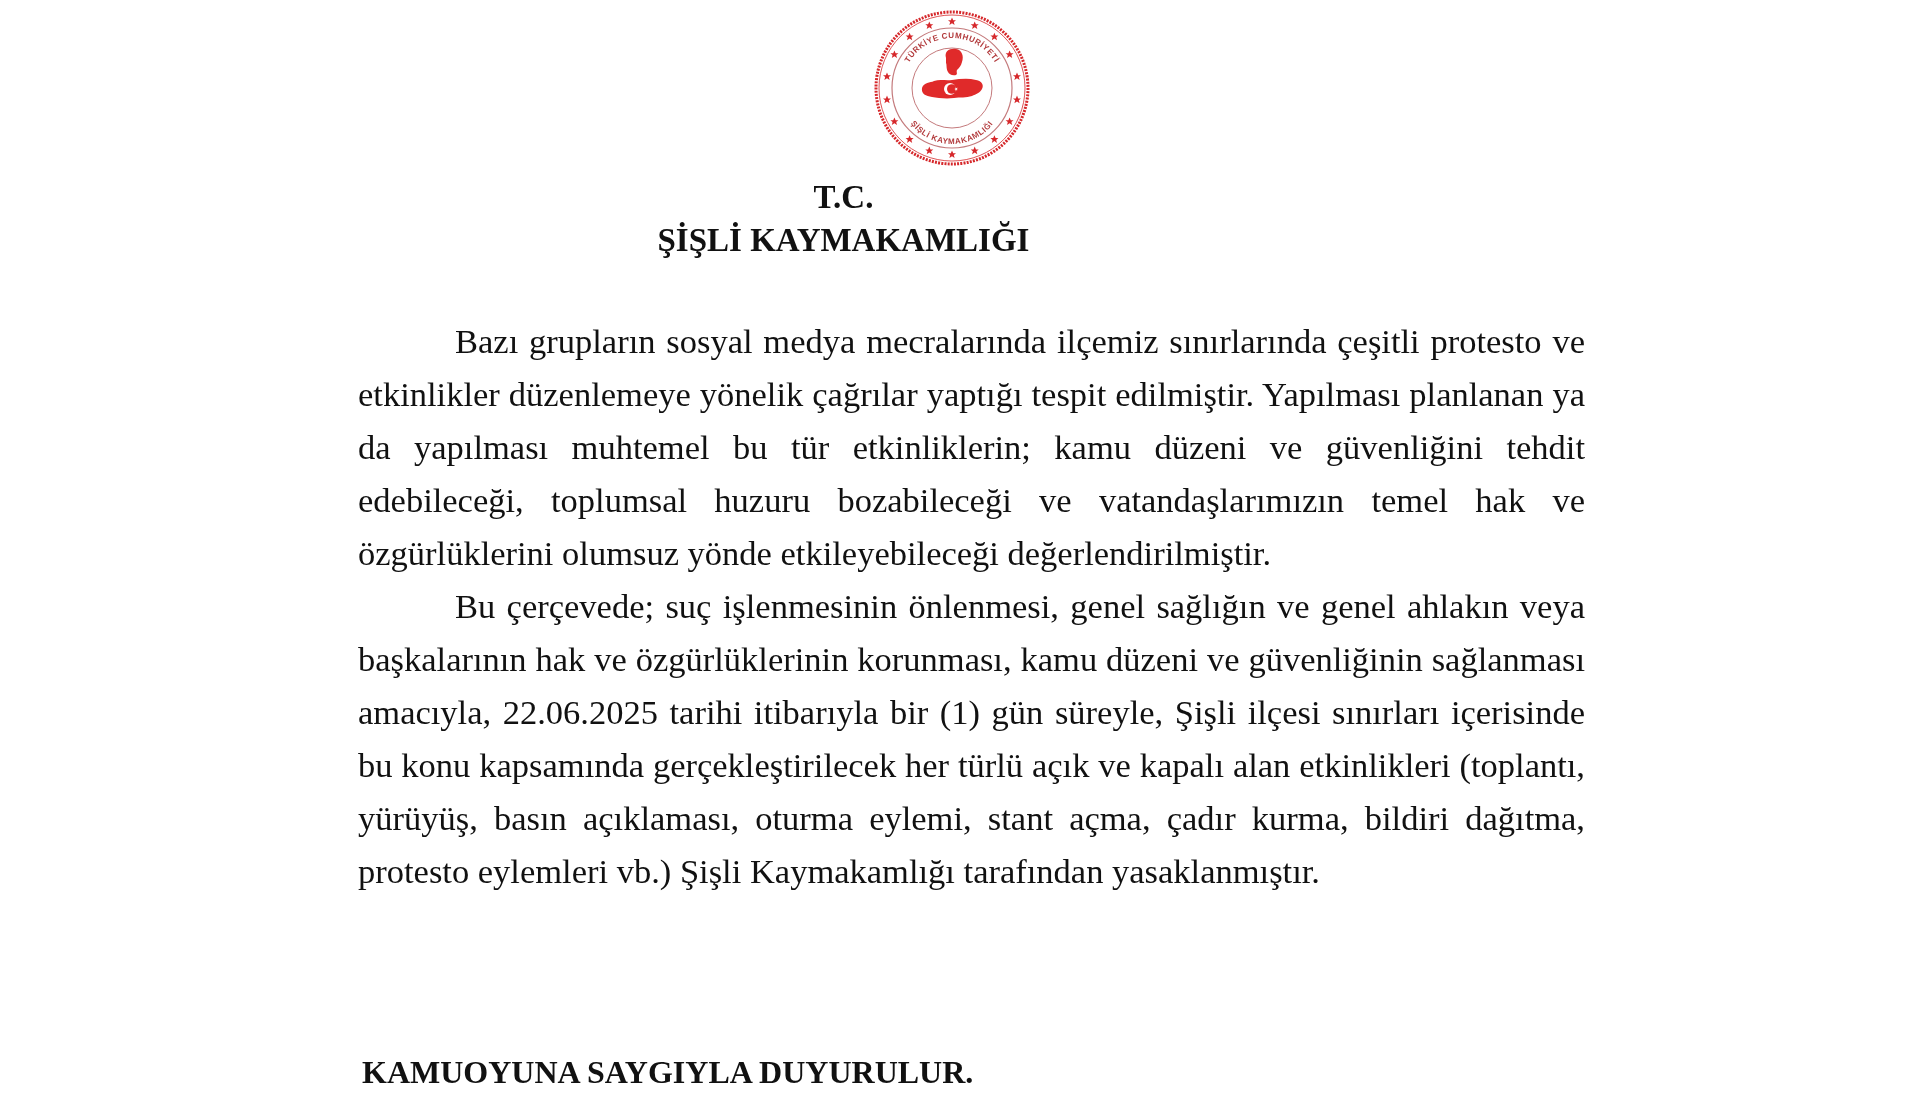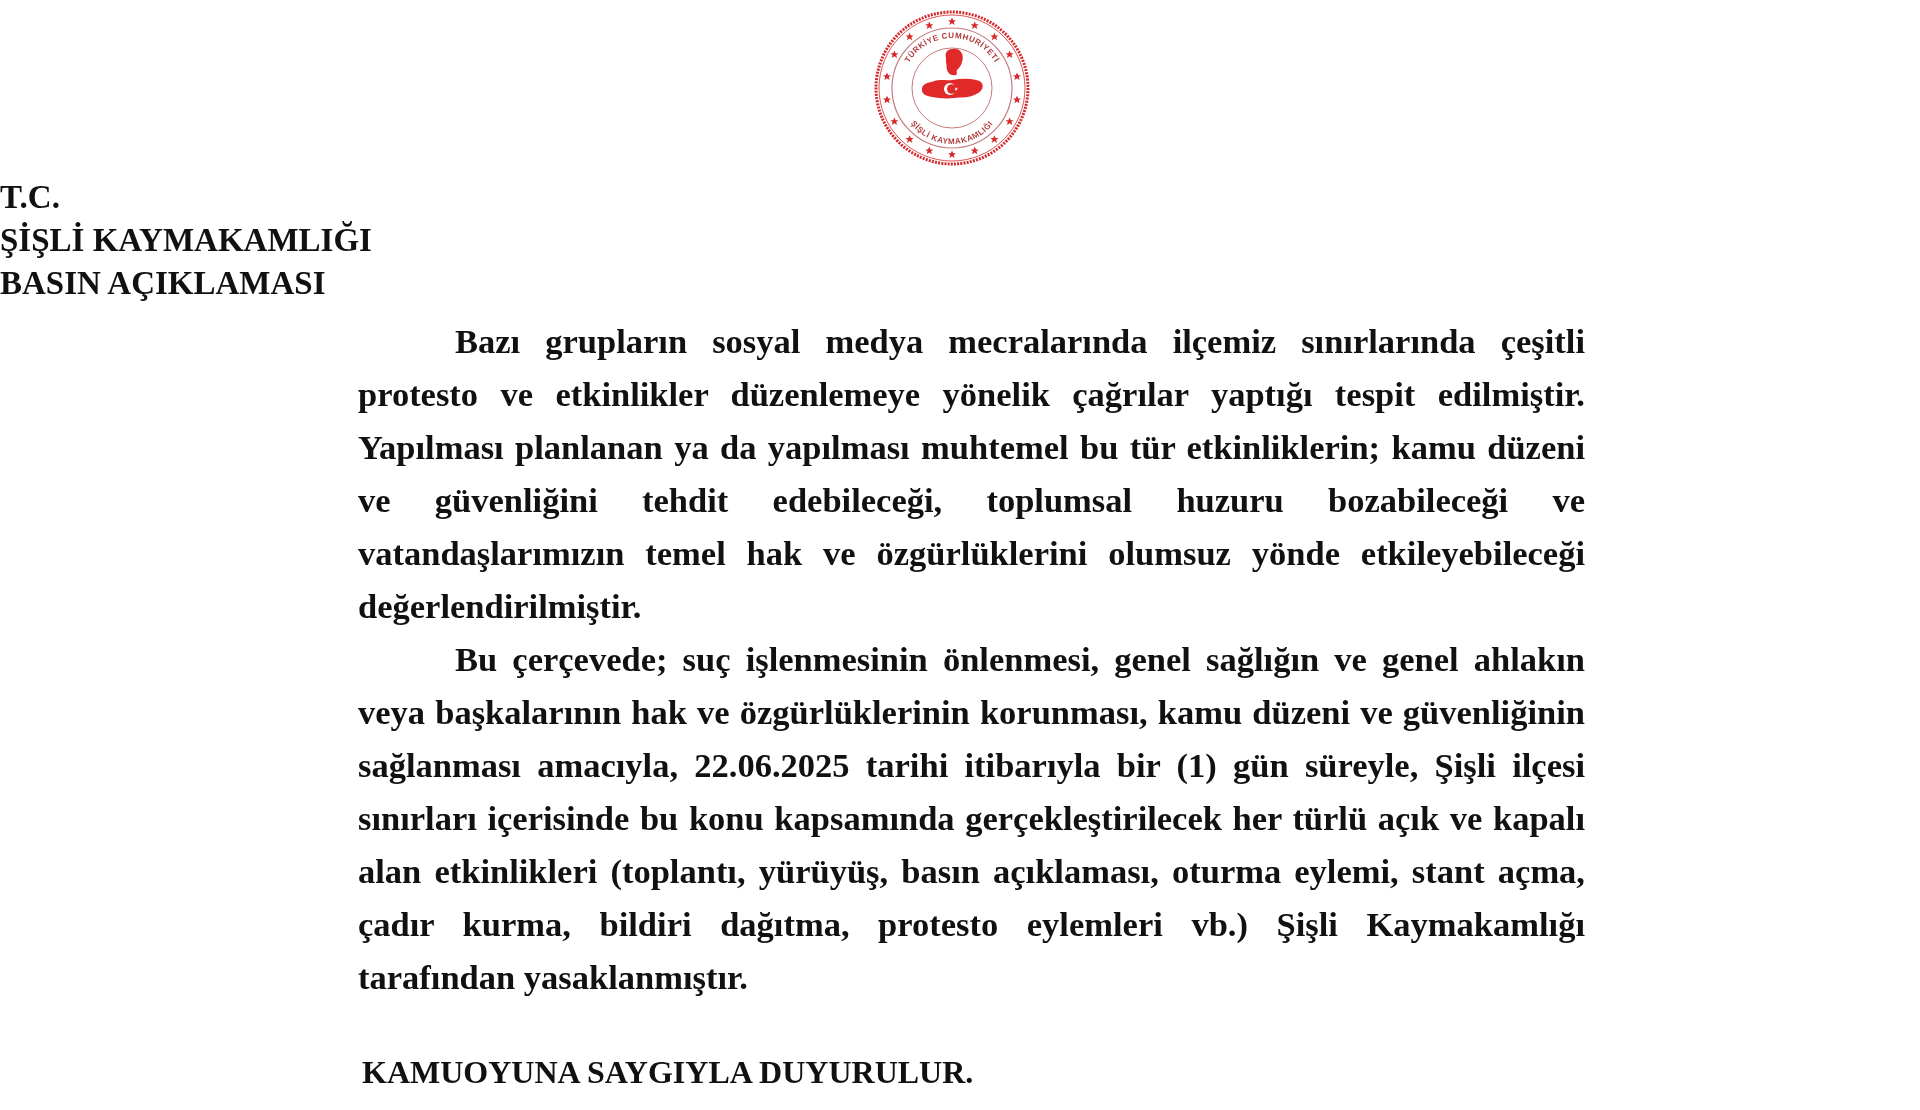--- a/index.html
+++ b/index.html
@@ -19,41 +19,40 @@
       position: absolute;
       left: 872px;
       top: 8px;
       width: 160px;
       height: 160px;
     }
     .header {
       position: absolute;
       left: 0;
       width: 1687px;
-      text-align: left;
+      text-align: center;
       font-weight: bold;
       font-size: 33px;
       line-height: 43px;
       top: 176px;
     }
     .header div { margin: 0; }
     .body-text {
       position: absolute;
       left: 358px;
       top: 315px;
       width: 1227px;
       font-size: 34.5px;
       line-height: 53px;
       text-align: justify;
       text-align-last: left;
     }
     .body-text p {
       margin: 0;
       text-indent: 97px;
-      font-weight: bold;
     }
     .closing {
       position: absolute;
       left: 362px;
       top: 1052px;
       font-weight: bold;
       font-size: 32px;
       line-height: 40px;
       white-space: nowrap;
     }
@@ -144,21 +143,20 @@
 
     <circle cx="78" cy="81" r="6" fill="#ffffff"></circle>
     <circle cx="79.8" cy="81" r="4.8" fill="#e02a2a"></circle>
     <polygon points="86,81 84.6,81.5 85.3,82.8 84.1,81.9 83,82.8 83.5,81.5 82.3,81 83.6,80.6 83.3,79.2 84.3,80.2 85.4,79.2 84.9,80.6" fill="#ffffff"></polygon>
   </svg>
 </div>
 
 <div class="header">
   <div>T.C.</div>
   <div>ŞİŞLİ KAYMAKAMLIĞI</div>
-  <div>BASIN AÇIKLAMASI</div>
 </div>
 
 <div class="body-text">
   <p>Bazı grupların sosyal medya mecralarında ilçemiz sınırlarında çeşitli protesto ve etkinlikler düzenlemeye yönelik çağrılar yaptığı tespit edilmiştir. Yapılması planlanan ya da yapılması muhtemel bu tür etkinliklerin; kamu düzeni ve güvenliğini tehdit edebileceği, toplumsal huzuru bozabileceği ve vatandaşlarımızın temel hak ve özgürlüklerini olumsuz yönde etkileyebileceği değerlendirilmiştir.</p>
   <p>Bu çerçevede; suç işlenmesinin önlenmesi, genel sağlığın ve genel ahlakın veya başkalarının hak ve özgürlüklerinin korunması, kamu düzeni ve güvenliğinin sağlanması amacıyla, 22.06.2025 tarihi itibarıyla bir (1) gün süreyle, Şişli ilçesi sınırları içerisinde bu konu kapsamında gerçekleştirilecek her türlü açık ve kapalı alan etkinlikleri (toplantı, yürüyüş, basın açıklaması, oturma eylemi, stant açma, çadır kurma, bildiri dağıtma, protesto eylemleri vb.) Şişli Kaymakamlığı tarafından yasaklanmıştır.</p>
 </div>
 
 <div class="closing">KAMUOYUNA SAYGIYLA DUYURULUR.</div>
 
 </body></html>

